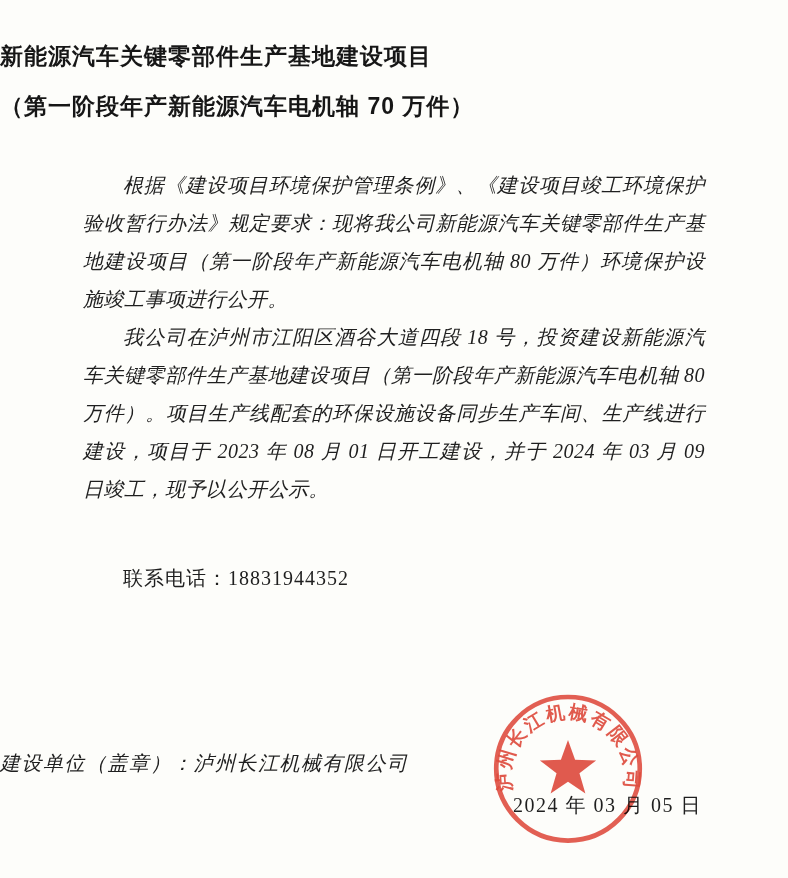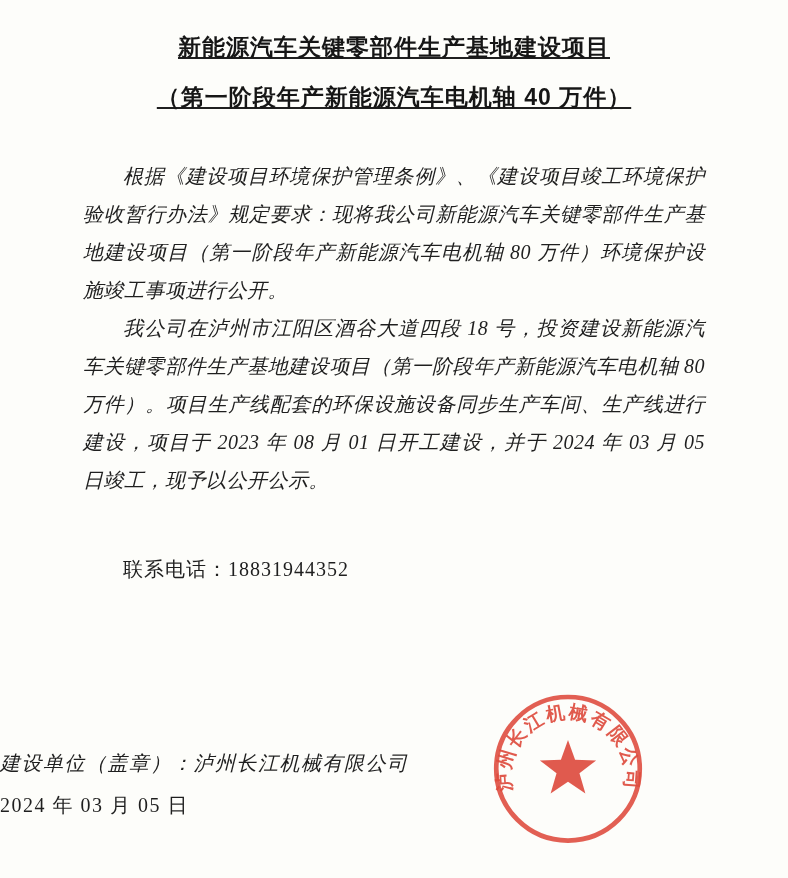--- a/index.html
+++ b/index.html
@@ -11,23 +11,22 @@
     position: relative;
     width: 788px;
     height: 878px;
     margin: 0 auto;
     background: #fdfdfa;
     overflow: hidden;
     color: #1f1f1f;
     font-family: "Liberation Serif", "DejaVu Serif", serif;
   }
   .title-block {
-    padding-top: 35px;
-    text-align: center;
-    text-decoration: underline;
+    padding-top: 44px;
+    text-align: left;
   }
   .title-line {
     margin: 0 0 25px 0;
     font-family: "Liberation Sans", "DejaVu Sans", sans-serif;
     font-weight: 700;
     font-size: 23px;
     line-height: 1.1;
     letter-spacing: 1px;
     color: #161616;
   }
@@ -67,47 +66,47 @@
     font-size: 20px;
     line-height: 30px;
     text-align: left;
     letter-spacing: 1.5px;
     font-style: italic;
   }
   .signature-date {
     margin: 12px 86px 0 0;
     font-size: 20px;
     line-height: 30px;
-    text-align: left;
+    text-align: right;
     letter-spacing: 1.5px;
   }
   .seal {
     position: absolute;
     top: 690px;
     left: 490px;
     width: 156px;
     height: 156px;
     mix-blend-mode: multiply;
     opacity: 0.92;
     pointer-events: none;
   }
 </style>
 </head>
 <body>
 
 <div class="page">
 
   <div class="title-block">
     <h1 class="title-line">新能源汽车关键零部件生产基地建设项目</h1>
-    <h1 class="title-line">（第一阶段年产新能源汽车电机轴 40 万件）</h1>
+    <h1 class="title-line">（第一阶段年产新能源汽车电机轴 70 万件）</h1>
   </div>
 
   <div class="body-block">
     <p>根据《建设项目环境保护管理条例》、《建设项目竣工环境保护验收暂行办法》规定要求：现将我公司新能源汽车关键零部件生产基地建设项目（第一阶段年产新能源汽车电机轴 80 万件）环境保护设施竣工事项进行公开。</p>
-    <p>我公司在泸州市江阳区酒谷大道四段 18 号，投资建设新能源汽车关键零部件生产基地建设项目（第一阶段年产新能源汽车电机轴 80 万件）。项目生产线配套的环保设施设备同步生产车间、生产线进行建设，项目于 2023 年 08 月 01 日开工建设，并于 2024 年 03 月 05 日竣工，现予以公开公示。</p>
+    <p>我公司在泸州市江阳区酒谷大道四段 18 号，投资建设新能源汽车关键零部件生产基地建设项目（第一阶段年产新能源汽车电机轴 80 万件）。项目生产线配套的环保设施设备同步生产车间、生产线进行建设，项目于 2023 年 08 月 01 日开工建设，并于 2024 年 03 月 09 日竣工，现予以公开公示。</p>
   </div>
 
   <div class="contact-block">
     <p>联系电话：18831944352</p>
   </div>
 
   <div class="signature-block">
     <p class="signature-unit">建设单位（盖章）：泸州长江机械有限公司</p>
     <p class="signature-date">2024 年 03 月 05 日</p>
   </div>

